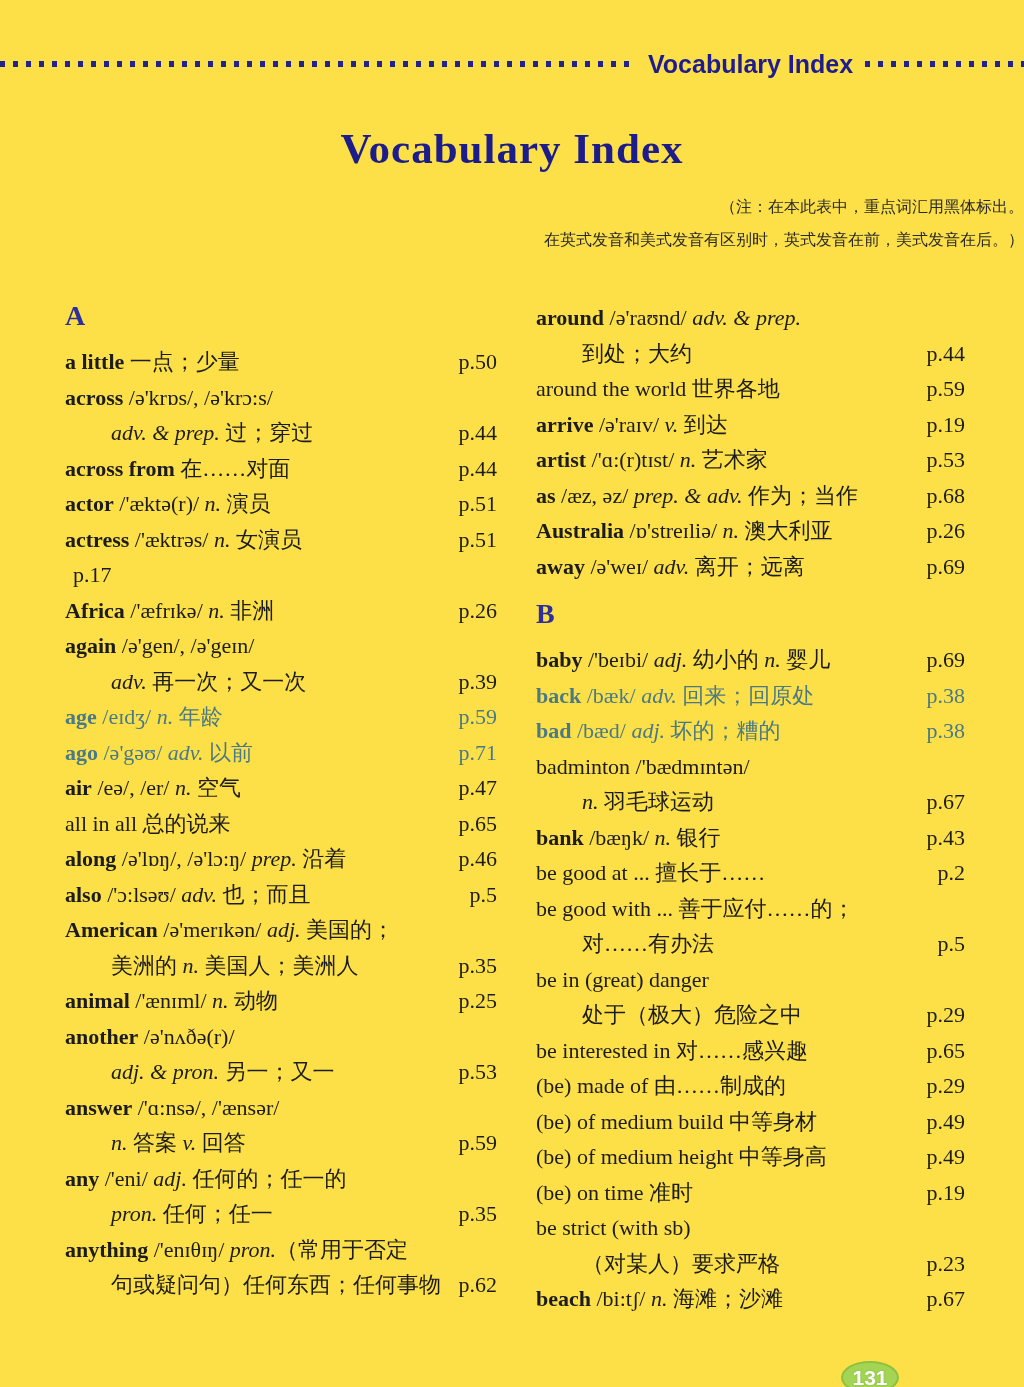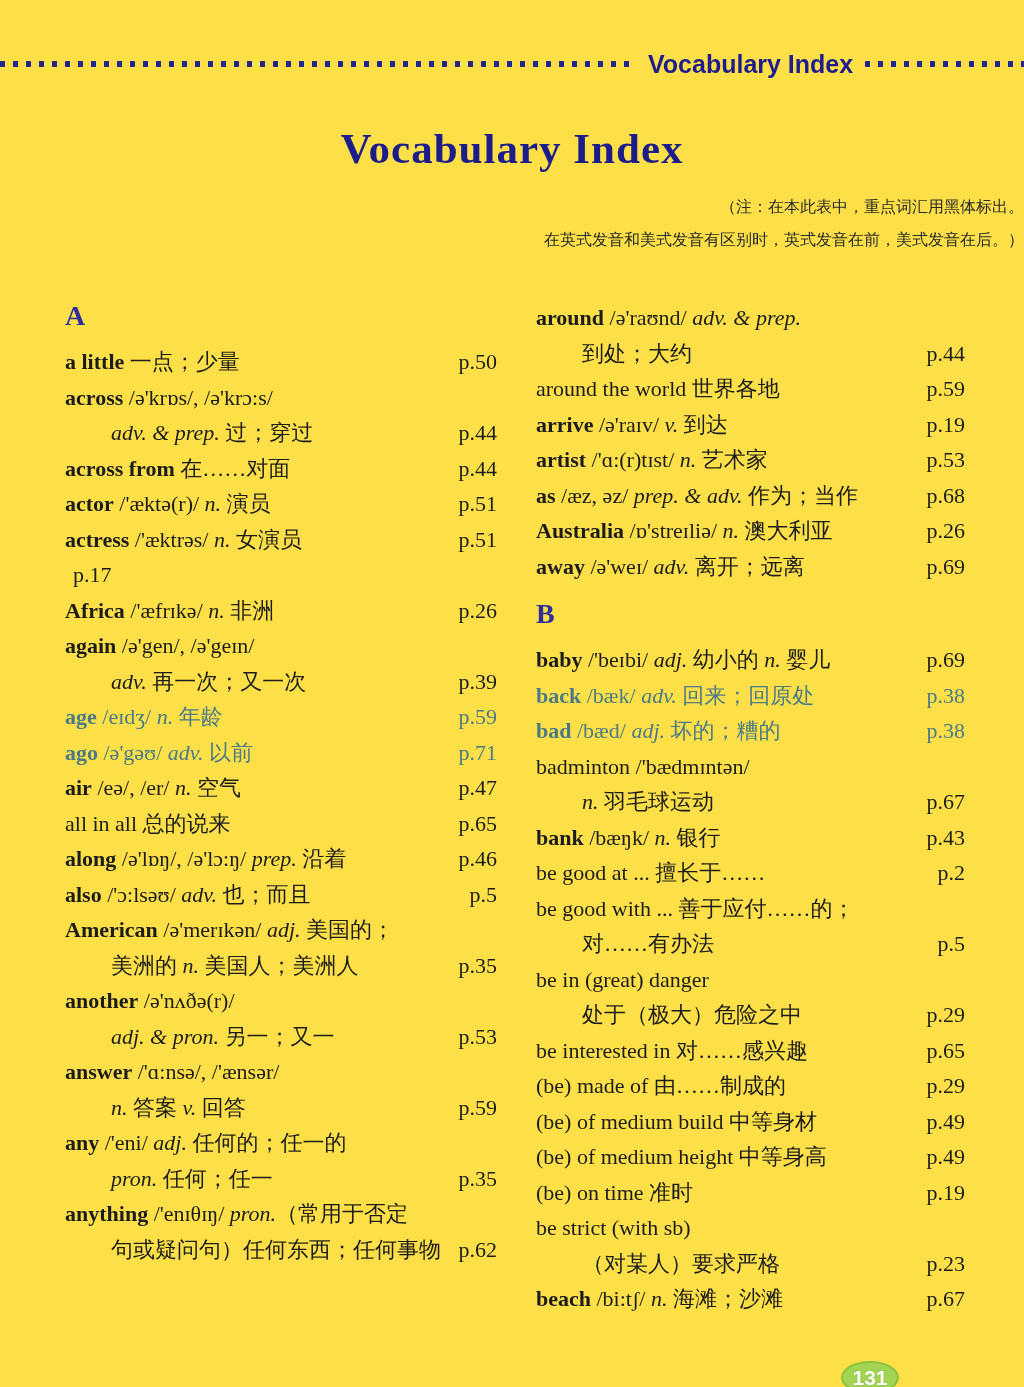--- a/index.html
+++ b/index.html
@@ -147,20 +147,24 @@
           <span class="page-ref">p.5</span>
         </div>
         <div class="row">
           <span class="entry-text"><span class="s-b">American</span><span class="s-r"> /ə'merɪkən/ </span><span class="s-i">adj.</span><span class="s-r"> 美国的；</span></span>
         </div>
         <div class="row indent">
           <span class="entry-text"><span class="s-r">美洲的 </span><span class="s-i">n.</span><span class="s-r"> 美国人；美洲人</span></span>
           <span class="page-ref">p.35</span>
         </div>
         <div class="row">
+          <span class="entry-text"><span class="s-b">animal</span><span class="s-r"> /'ænɪml/ </span><span class="s-i">n.</span><span class="s-r"> 动物</span></span>
+          <span class="page-ref">p.25</span>
+        </div>
+        <div class="row">
           <span class="entry-text"><span class="s-b">another</span><span class="s-r"> /ə'nʌðə(r)/</span></span>
         </div>
         <div class="row indent">
           <span class="entry-text"><span class="s-i">adj. &amp; pron.</span><span class="s-r"> 另一；又一</span></span>
           <span class="page-ref">p.53</span>
         </div>
         <div class="row">
           <span class="entry-text"><span class="s-b">answer</span><span class="s-r"> /'ɑ:nsə/, /'ænsər/</span></span>
         </div>
         <div class="row indent">

